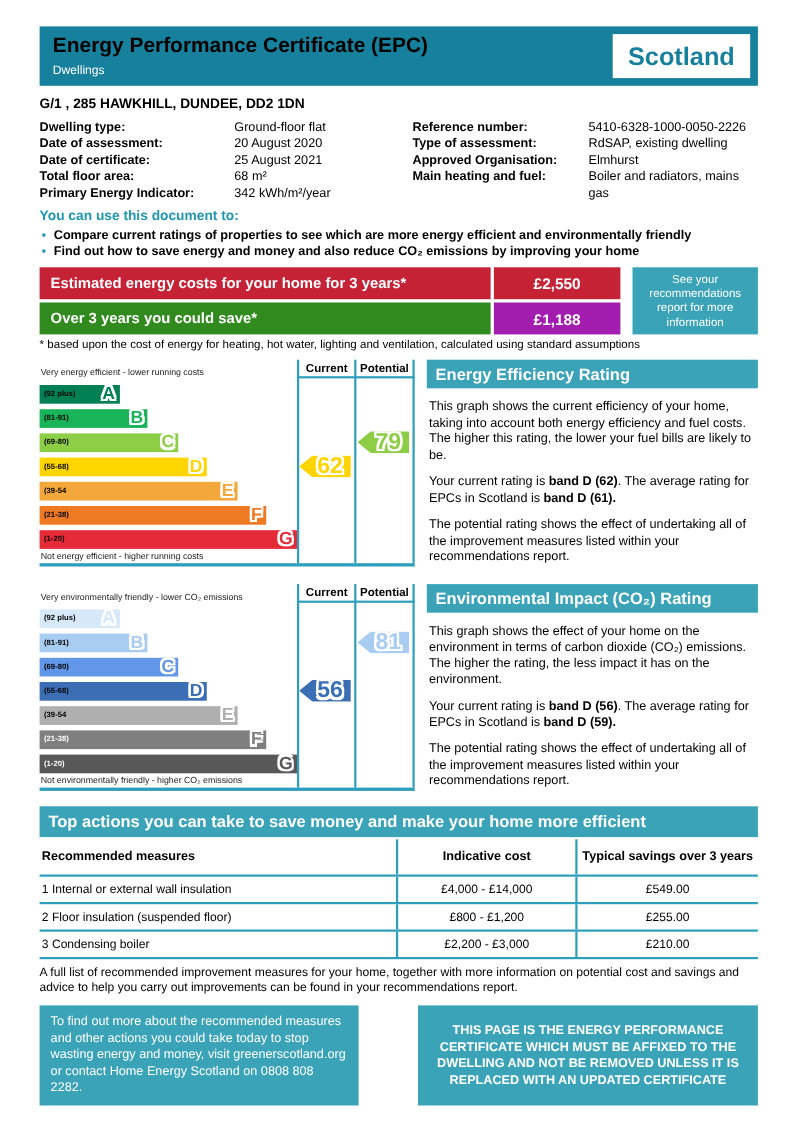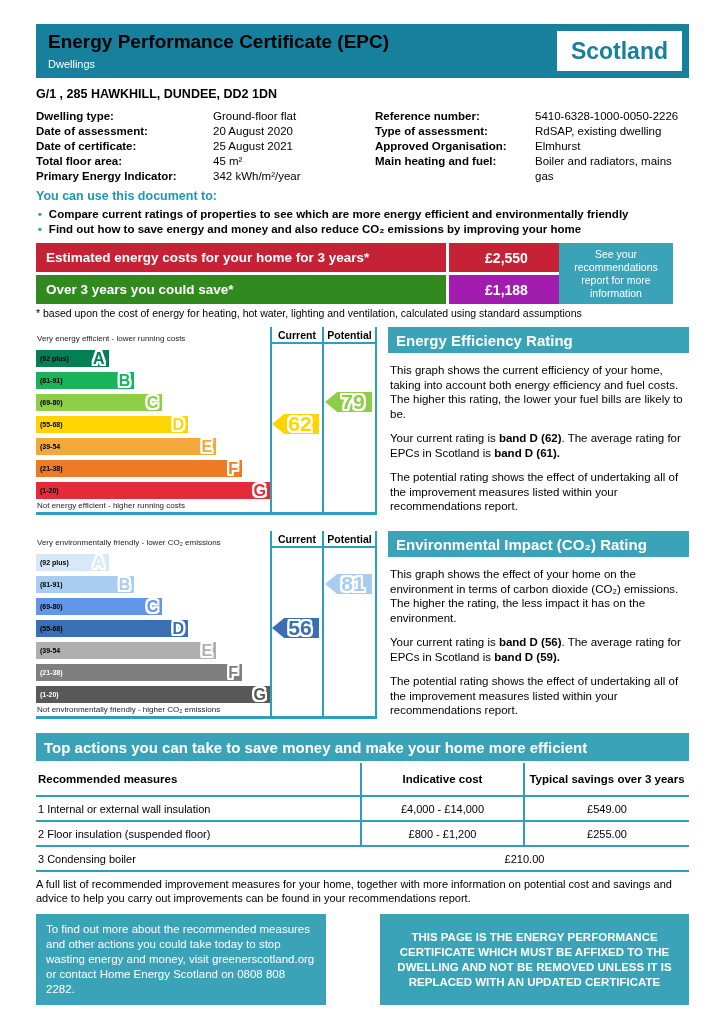--- a/index.html
+++ b/index.html
@@ -31,21 +31,21 @@
   .usage-heading{margin-top:5px;color:var(--heading-teal);font-weight:bold;font-size:12.5px;}
   .bullets{margin-top:4px;}
   .bullet-row{display:flex;font-weight:bold;font-size:11.5px;line-height:15px;}
   .bullet-dot{color:var(--heading-teal);margin:0 7px 0 2px;font-size:11px;}
 
   
   .cost-table{position:relative;margin-top:6px;height:61px;}
   .cost-row{display:flex;height:29px;margin-bottom:3px;}
   .cost-label{width:400px;color:#fff;font-weight:bold;font-size:13.5px;display:flex;align-items:center;padding-left:10px;}
   .cost-value{width:115px;margin-left:3px;color:#fff;font-weight:bold;font-size:14px;display:flex;align-items:center;justify-content:center;}
-  .cost-info{position:absolute;right:16px;top:0;width:114px;height:61px;background:var(--light-teal);
+  .cost-info{position:absolute;right:0;top:0;width:114px;height:61px;background:var(--light-teal);
     color:#fff;font-size:10.5px;line-height:13px;text-align:center;display:flex;align-items:center;padding:0 6px;box-sizing:border-box;}
   .footnote{margin-top:3px;font-size:10.5px;}
 
   
   .chart-section{margin-top:8px;display:flex;}
   .chart-section.second{margin-top:16px;}
   .chart-box{position:relative;width:341px;height:188px;flex:none;}
   .col-line{position:absolute;top:0;bottom:3px;width:2px;background:var(--line-teal);}
   .col-line.l1{left:234px}.col-line.l2{left:286px}.col-line.l3{left:339px}
   .head-underline{position:absolute;left:234px;right:0;top:15px;height:2px;background:var(--line-teal);}
@@ -119,21 +119,21 @@
         <div class="drow">
             <span class="dlabel">Date of assessment:</span>
             <span class="dval">20 August 2020</span>
           </div>
         <div class="drow">
             <span class="dlabel">Date of certificate:</span>
             <span class="dval">25 August 2021</span>
           </div>
         <div class="drow">
             <span class="dlabel">Total floor area:</span>
-            <span class="dval">45 m²</span>
+            <span class="dval">68 m²</span>
           </div>
         <div class="drow">
             <span class="dlabel">Primary Energy Indicator:</span>
             <span class="dval">342 kWh/m²/year</span>
           </div>
       </div>
       <div class="details-right">
         <div class="drow">
             <span class="dlabel">Reference number:</span>
             <span class="dval">5410-6328-1000-0050-2226</span>
@@ -322,20 +322,21 @@
         <div class="acell ac2">£4,000 - £14,000</div>
         <div class="acell ac3">£549.00</div>
       </div>
       <div class="arow body">
         <div class="acell ac1">2 Floor insulation (suspended floor)</div>
         <div class="acell ac2">£800 - £1,200</div>
         <div class="acell ac3">£255.00</div>
       </div>
       <div class="arow body">
         <div class="acell ac1">3 Condensing boiler</div>
+        <div class="acell ac2">£2,200 - £3,000</div>
         <div class="acell ac3">£210.00</div>
       </div>
     </div>
     <div class="table-note">A full list of recommended improvement measures for your home, together with more information on potential cost and savings and advice to help you carry out improvements can be found in your recommendations report.</div>
 
     <div class="footer">
       <div class="fbox left">To find out more about the recommended measures and other actions you could take today to stop wasting energy and money, visit greenerscotland.org or contact Home Energy Scotland on 0808 808 2282.</div>
       <div class="fbox right">THIS PAGE IS THE ENERGY PERFORMANCE CERTIFICATE WHICH MUST BE AFFIXED TO THE DWELLING AND NOT BE REMOVED UNLESS IT IS REPLACED WITH AN UPDATED CERTIFICATE</div>
     </div>
 

